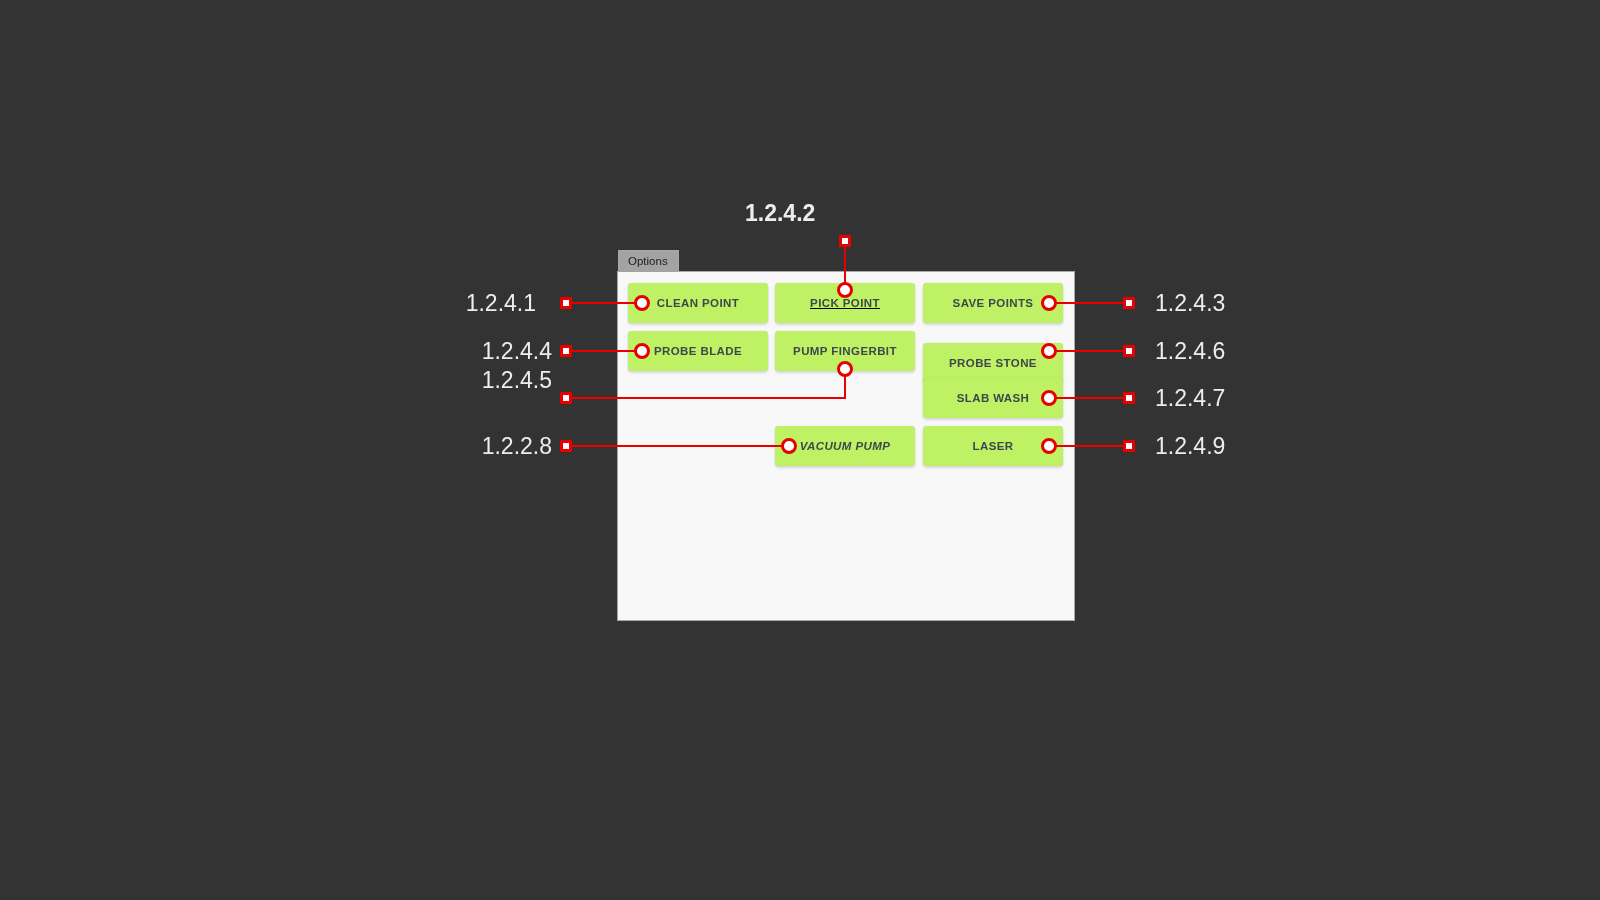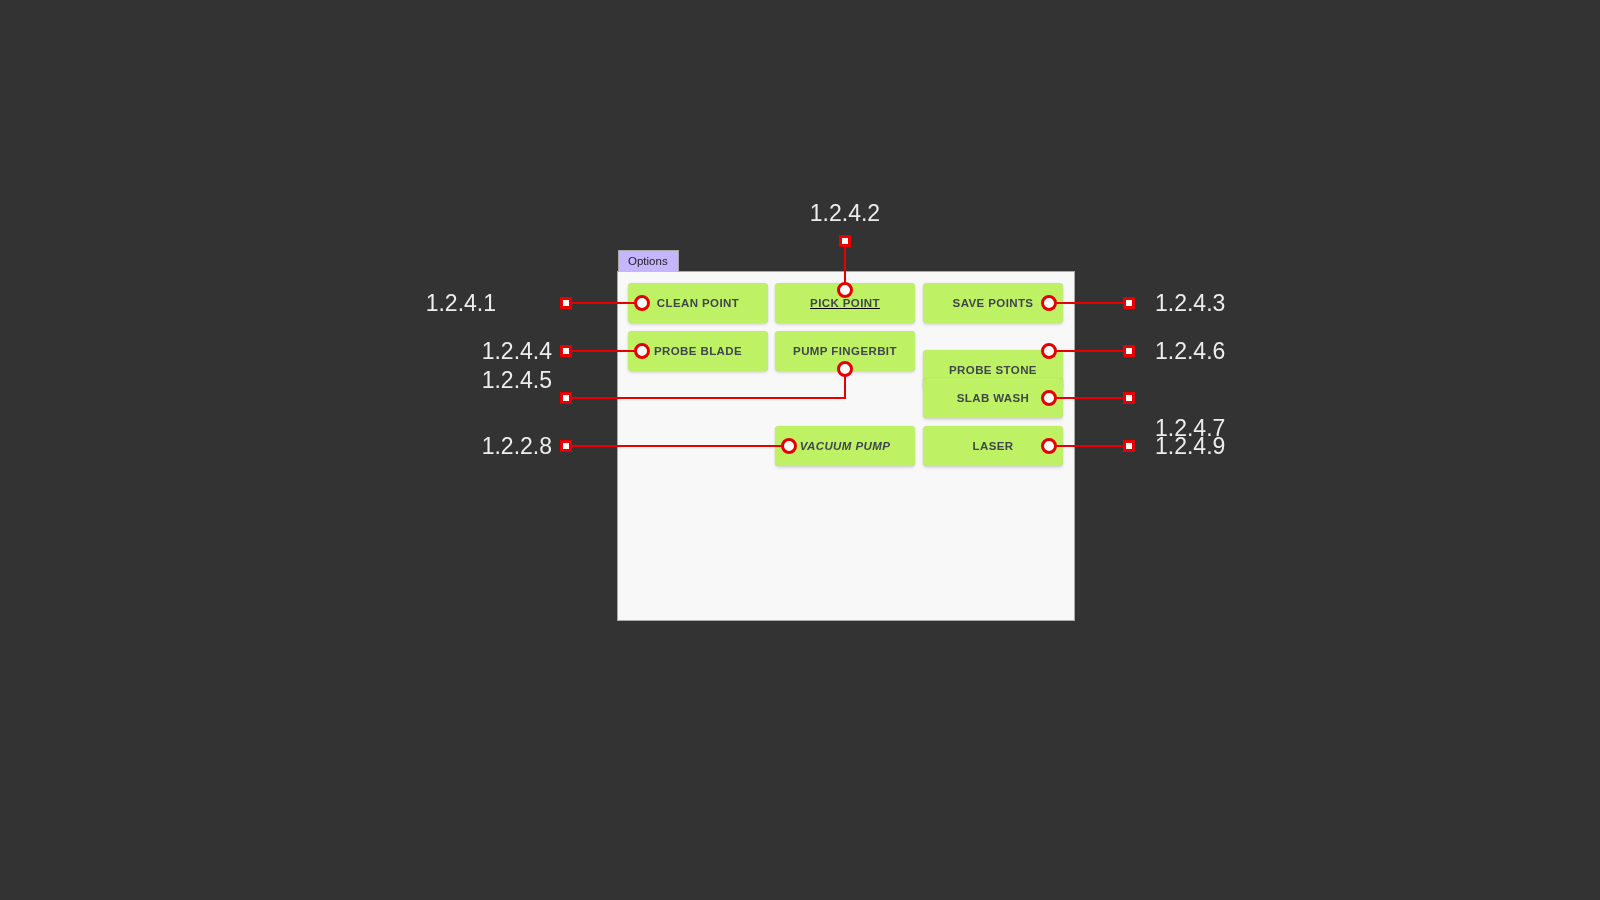--- a/index.html
+++ b/index.html
@@ -16,21 +16,21 @@
   }
   .panel {
     position: absolute;
     background: #f8f8f8;
     border: 1px solid #a9a9a9;
     box-sizing: border-box;
     z-index: 1;
   }
   .tab {
     position: absolute;
-    background: #c4b5fd;
+    background: #a3a3a3;
     border: 1px solid #a9a9a9;
     border-bottom: none;
     box-sizing: border-box;
     z-index: 2;
     font-size: 11.5px;
     color: #1d1d1d;
     display: flex;
     align-items: center;
     padding: 0 0 2px 9px;
     cursor: default;
@@ -100,61 +100,61 @@
       </div>
       <div class="btn" style="left: 923px; top: 283px; width: 140px; height: 40px;">
         <span>SAVE POINTS</span>
       </div>
       <div class="btn" style="left: 628px; top: 331px; width: 140px; height: 40px;">
         <span>PROBE BLADE</span>
       </div>
       <div class="btn" style="left: 775px; top: 331px; width: 140px; height: 40px;">
         <span>PUMP FINGERBIT</span>
       </div>
-      <div class="btn" style="left: 923px; top: 350px; width: 140px; height: 40px;">
+      <div class="btn" style="left: 923px; top: 343px; width: 140px; height: 40px;">
         <span>PROBE STONE</span>
       </div>
       <div class="btn" style="left: 923px; top: 378px; width: 140px; height: 40px;">
         <span>SLAB WASH</span>
       </div>
       <div class="btn" style="left: 775px; top: 426px; width: 140px; height: 40px; font-style: italic;">
         <span>VACUUM PUMP</span>
       </div>
       <div class="btn" style="left: 923px; top: 426px; width: 140px; height: 40px;">
         <span>LASER</span>
       </div>
       <div class="ann-line" style="left: 566px; top: 302px; width: 76px; height: 2px;"></div>
       <div class="ann-circle" style="left: 634px; top: 295px;"></div>
       <div class="ann-square" style="left: 560px; top: 297px;"></div>
-      <div class="ann-label" style="right: 1104px; top: 290px; text-align: left;">1.2.4.1</div>
+      <div class="ann-label" style="right: 1064px; top: 290px; text-align: left;">1.2.4.1</div>
       <div class="ann-line" style="left: 844px; top: 241px; width: 2px; height: 49px;"></div>
       <div class="ann-circle" style="left: 837px; top: 282px;"></div>
       <div class="ann-square" style="left: 839px; top: 235px;"></div>
-      <div class="ann-label" style="left: 745px; top: 200px; width: 200px; text-align: center;">1.2.4.2</div>
+      <div class="ann-label" style="left: 745px; top: 200px; width: 200px; text-align: left; font-weight: bold;">1.2.4.2</div>
       <div class="ann-line" style="left: 1049px; top: 302px; width: 80px; height: 2px;"></div>
       <div class="ann-circle" style="left: 1041px; top: 295px;"></div>
       <div class="ann-square" style="left: 1123px; top: 297px;"></div>
       <div class="ann-label" style="left: 1155px; top: 290px;">1.2.4.3</div>
       <div class="ann-line" style="left: 566px; top: 350px; width: 76px; height: 2px;"></div>
       <div class="ann-circle" style="left: 634px; top: 343px;"></div>
       <div class="ann-square" style="left: 560px; top: 345px;"></div>
       <div class="ann-label" style="right: 1048px; top: 338px; text-align: left;">1.2.4.4</div>
       <div class="ann-line" style="left: 844px; top: 369px; width: 2px; height: 29px;"></div>
       <div class="ann-line" style="left: 566px; top: 397px; width: 280px; height: 2px;"></div>
       <div class="ann-circle" style="left: 837px; top: 361px;"></div>
       <div class="ann-square" style="left: 560px; top: 392px;"></div>
       <div class="ann-label" style="right: 1048px; top: 367px; text-align: right;">1.2.4.5</div>
       <div class="ann-line" style="left: 1049px; top: 350px; width: 80px; height: 2px;"></div>
       <div class="ann-circle" style="left: 1041px; top: 343px;"></div>
       <div class="ann-square" style="left: 1123px; top: 345px;"></div>
       <div class="ann-label" style="left: 1155px; top: 338px;">1.2.4.6</div>
       <div class="ann-line" style="left: 1049px; top: 397px; width: 80px; height: 2px;"></div>
       <div class="ann-circle" style="left: 1041px; top: 390px;"></div>
       <div class="ann-square" style="left: 1123px; top: 392px;"></div>
-      <div class="ann-label" style="left: 1155px; top: 385px; margin-top: 30px;">1.2.4.7</div>
+      <div class="ann-label" style="left: 1155px; top: 385px;">1.2.4.7</div>
       <div class="ann-line" style="left: 566px; top: 445px; width: 223px; height: 2px;"></div>
       <div class="ann-circle" style="left: 781px; top: 438px;"></div>
       <div class="ann-square" style="left: 560px; top: 440px;"></div>
       <div class="ann-label" style="right: 1048px; top: 433px; text-align: right;">1.2.2.8</div>
       <div class="ann-line" style="left: 1049px; top: 445px; width: 80px; height: 2px;"></div>
       <div class="ann-circle" style="left: 1041px; top: 438px;"></div>
       <div class="ann-square" style="left: 1123px; top: 440px;"></div>
       <div class="ann-label" style="left: 1155px; top: 433px;">1.2.4.9</div>
     </div>
 </div>

